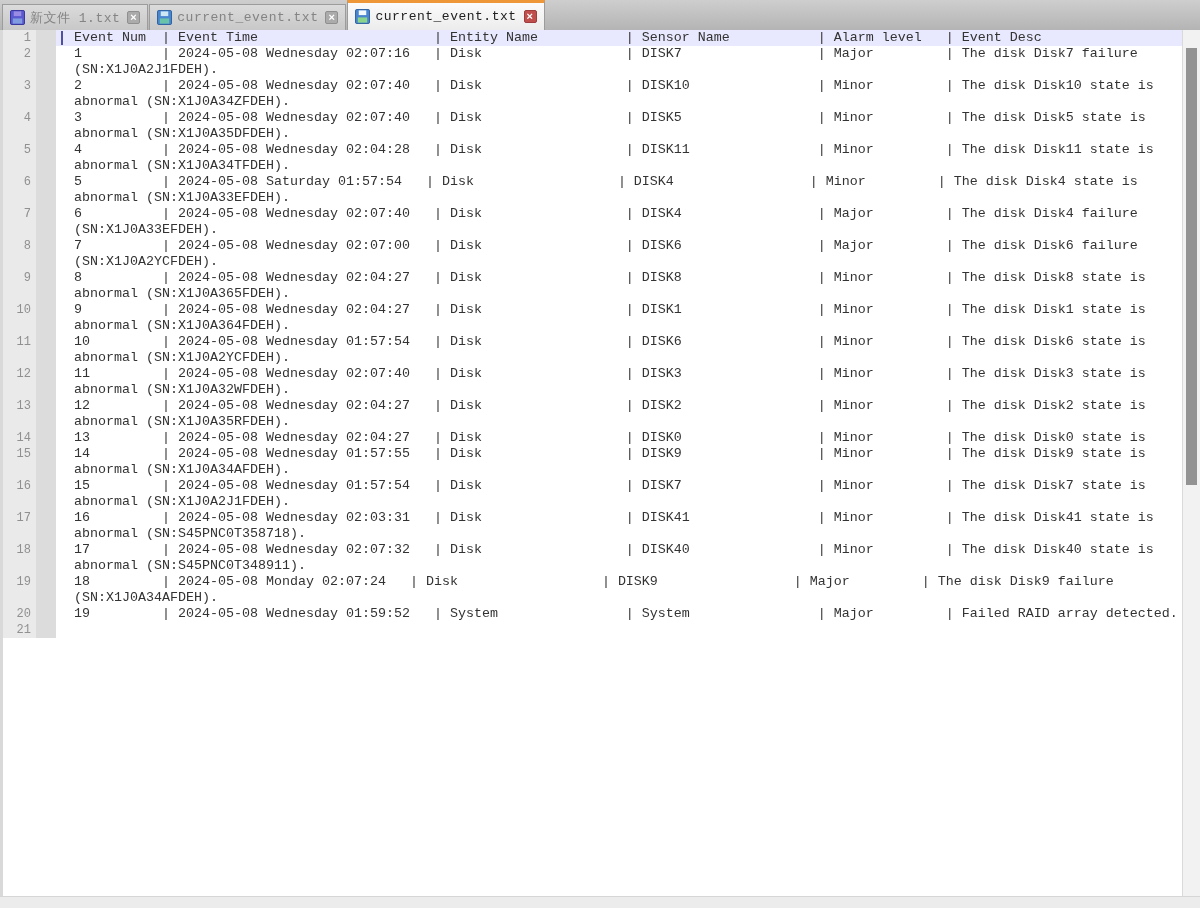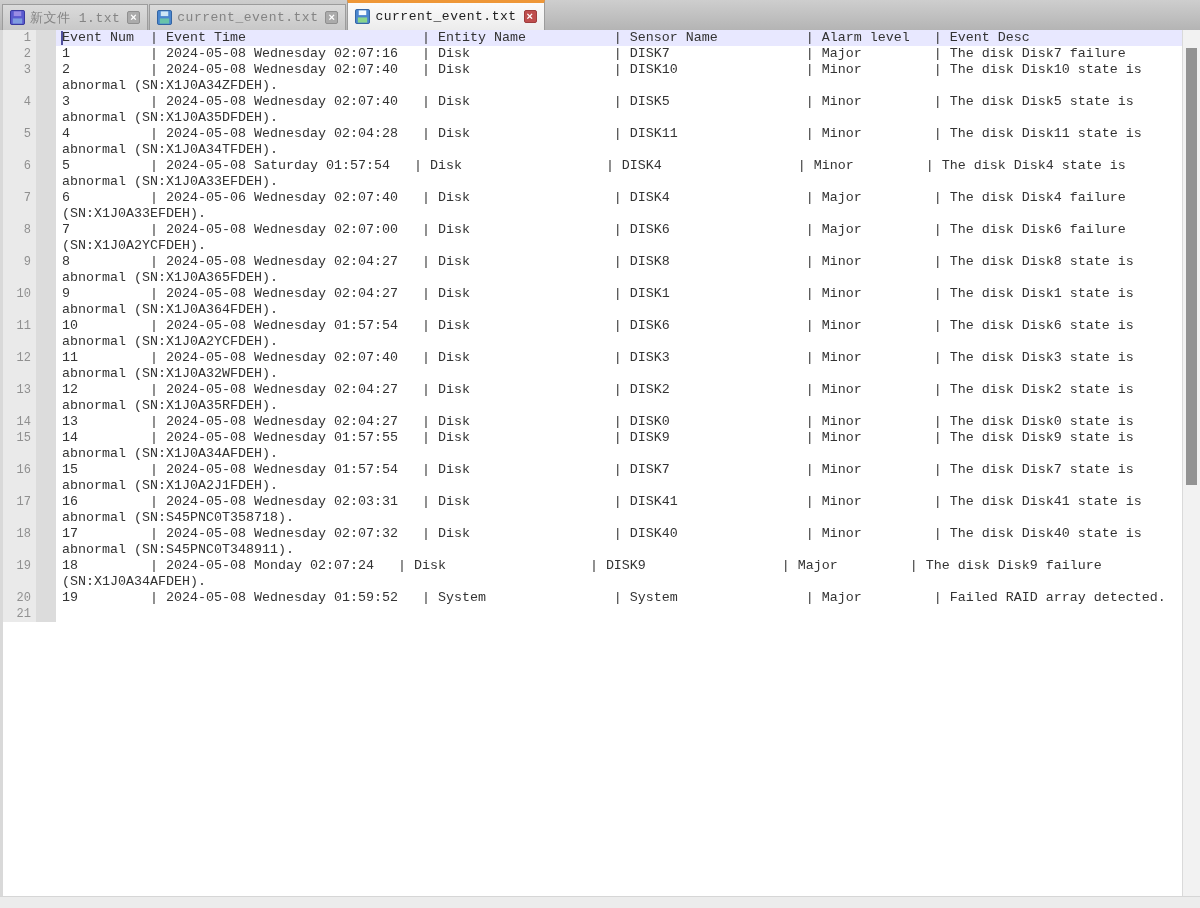--- a/index.html
+++ b/index.html
@@ -27,21 +27,21 @@
 
   
   .editor { position: relative; flex: 1 1 auto; background: #ffffff;
             border-left: 3px solid #d9d9d9; overflow: hidden; }
   .code { position: absolute; top: 0; left: 0; right: 18px; }
   .row { height: 16px; display: flex; }
   .ln { flex: 0 0 33px; background: #eaeaea; color: var(--ln, #909090);
         font-family: "Liberation Mono", monospace; font-size: 12px; line-height: 16px;
         text-align: right; padding-right: 5px; }
   .m2 { flex: 0 0 20px; background: #dcdcdc; }
-  .txt { flex: 1 1 auto; position: relative; padding-left: 6px;
+  .txt { flex: 1 1 auto; position: relative; padding-left: 18px;
          font-family: "Liberation Mono", monospace; font-size: 13.33px; line-height: 16px;
          color: var(--txt, #333333); white-space: pre; overflow: hidden; }
   .row.cur .txt { background: var(--cur-bg, #e8e8ff); }
   .caret { position: absolute; left: 5px; top: 1px; width: 2px; height: 14px;
            background: var(--caret, #50509e); }
 
   
   .vscroll { position: absolute; top: 0; right: 0; bottom: 0; width: 18px;
              background: #f2f2f2; border-left: 1px solid #dadada; }
   .vthumb { position: absolute; left: 3px; width: 11px; top: 18px; height: 437px;
@@ -95,20 +95,25 @@
           <span class="ln">1</span>
           <span class="m2"></span>
           <span class="txt">Event Num  | Event Time                      | Entity Name           | Sensor Name           | Alarm level   | Event Desc<span class="caret"></span></span>
         </div>
         <div class="row">
           <span class="ln">2</span>
           <span class="m2"></span>
           <span class="txt">1          | 2024-05-08 Wednesday 02:07:16   | Disk                  | DISK7                 | Major         | The disk Disk7 failure</span>
         </div>
         <div class="row">
+          <span class="ln"></span>
+          <span class="m2"></span>
+          <span class="txt">(SN:X1J0A2J1FDEH).</span>
+        </div>
+        <div class="row">
           <span class="ln">3</span>
           <span class="m2"></span>
           <span class="txt">2          | 2024-05-08 Wednesday 02:07:40   | Disk                  | DISK10                | Minor         | The disk Disk10 state is</span>
         </div>
         <div class="row">
           <span class="ln"></span>
           <span class="m2"></span>
           <span class="txt">abnormal (SN:X1J0A34ZFDEH).</span>
         </div>
         <div class="row">
@@ -137,21 +142,21 @@
           <span class="txt">5          | 2024-05-08 Saturday 01:57:54   | Disk                  | DISK4                 | Minor         | The disk Disk4 state is</span>
         </div>
         <div class="row">
           <span class="ln"></span>
           <span class="m2"></span>
           <span class="txt">abnormal (SN:X1J0A33EFDEH).</span>
         </div>
         <div class="row">
           <span class="ln">7</span>
           <span class="m2"></span>
-          <span class="txt">6          | 2024-05-06 Wednesday 02:07:40   | Disk                  | DISK4                 | Major         | The disk Disk4 failure</span>
+          <span class="txt">6          | 2024-05-08 Wednesday 02:07:40   | Disk                  | DISK4                 | Major         | The disk Disk4 failure</span>
         </div>
         <div class="row">
           <span class="ln"></span>
           <span class="m2"></span>
           <span class="txt">(SN:X1J0A33EFDEH).</span>
         </div>
         <div class="row">
           <span class="ln">8</span>
           <span class="m2"></span>
           <span class="txt">7          | 2024-05-08 Wednesday 02:07:00   | Disk                  | DISK6                 | Major         | The disk Disk6 failure</span>

